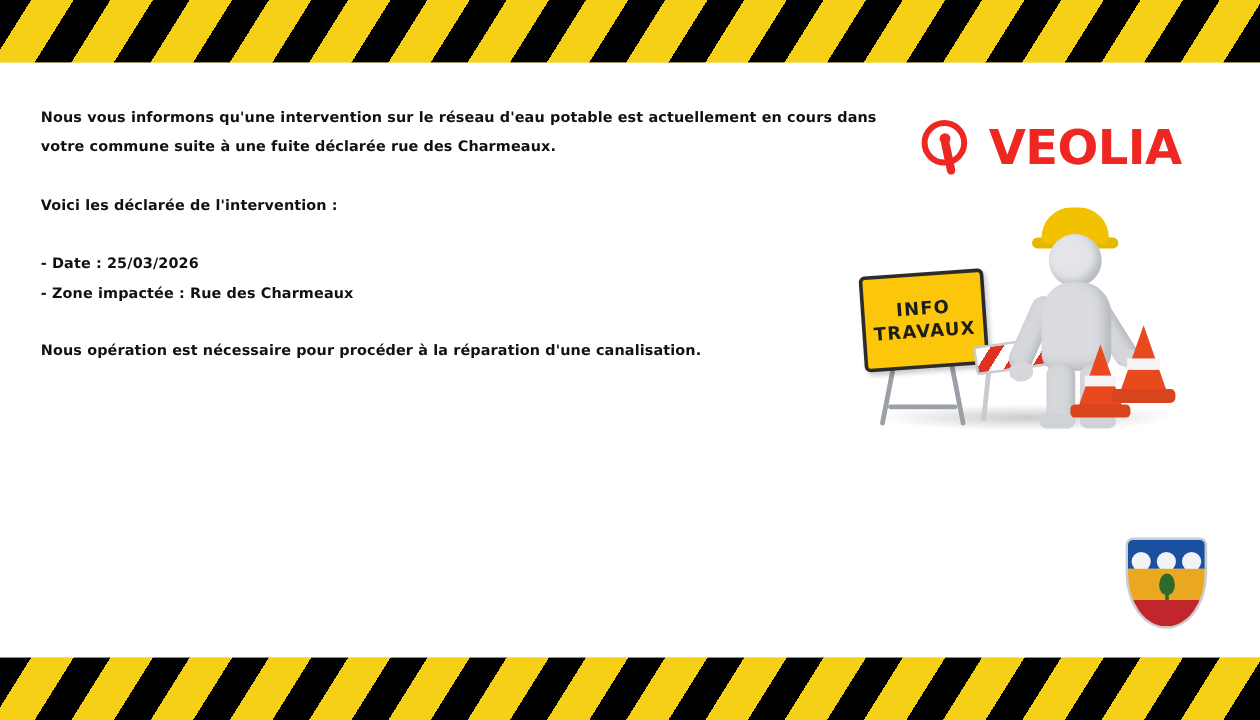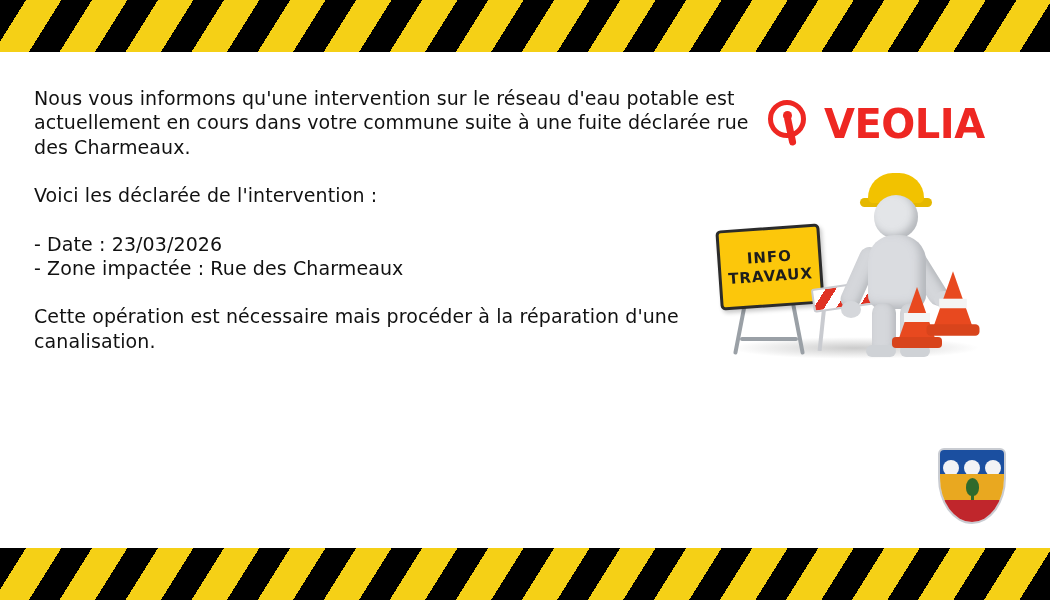--- a/index.html
+++ b/index.html
@@ -39,22 +39,22 @@
   .hazard-top { top: 0; }
   .hazard-bottom { bottom: 0; }
 
   
   .content {
     position: absolute;
     left: 34px;
     top: 86px;
     width: 720px;
     color: #111111;
-    font-weight: normal;
-    font-size: 19px;
+    font-weight: bold;
+    font-size: 12px;
     line-height: 24.4px;
     letter-spacing: 0.1px;
   }
   .para {
     margin: 0 0 24px 0;
   }
   .detail-list {
     margin: 0 0 24px 0;
     padding: 0;
     list-style: none;
@@ -358,24 +358,24 @@
 <body>
 
 <div class="poster">
 
   <div class="hazard hazard-top"></div>
 
   <div class="content">
     <p class="para">Nous vous informons qu'une intervention sur le réseau d'eau potable est actuellement en cours dans votre commune suite à une fuite déclarée rue des Charmeaux.</p>
     <p class="para">Voici les déclarée de l'intervention :</p>
     <ul class="detail-list">
-      <li>- Date : 23/03/2026</li>
+      <li>- Date : 25/03/2026</li>
       <li>- Zone impactée : Rue des Charmeaux</li>
     </ul>
-    <p class="para">Cette opération est nécessaire mais procéder à la réparation d'une canalisation.</p>
+    <p class="para">Nous opération est nécessaire pour procéder à la réparation d'une canalisation.</p>
   </div>
 
   <div class="veolia">
     <span class="veolia-mark">
       <span class="ring"></span>
       <span class="tail"></span>
       <span class="dot"></span>
     </span>
     <span class="veolia-word">VEOLIA</span>
   </div>

